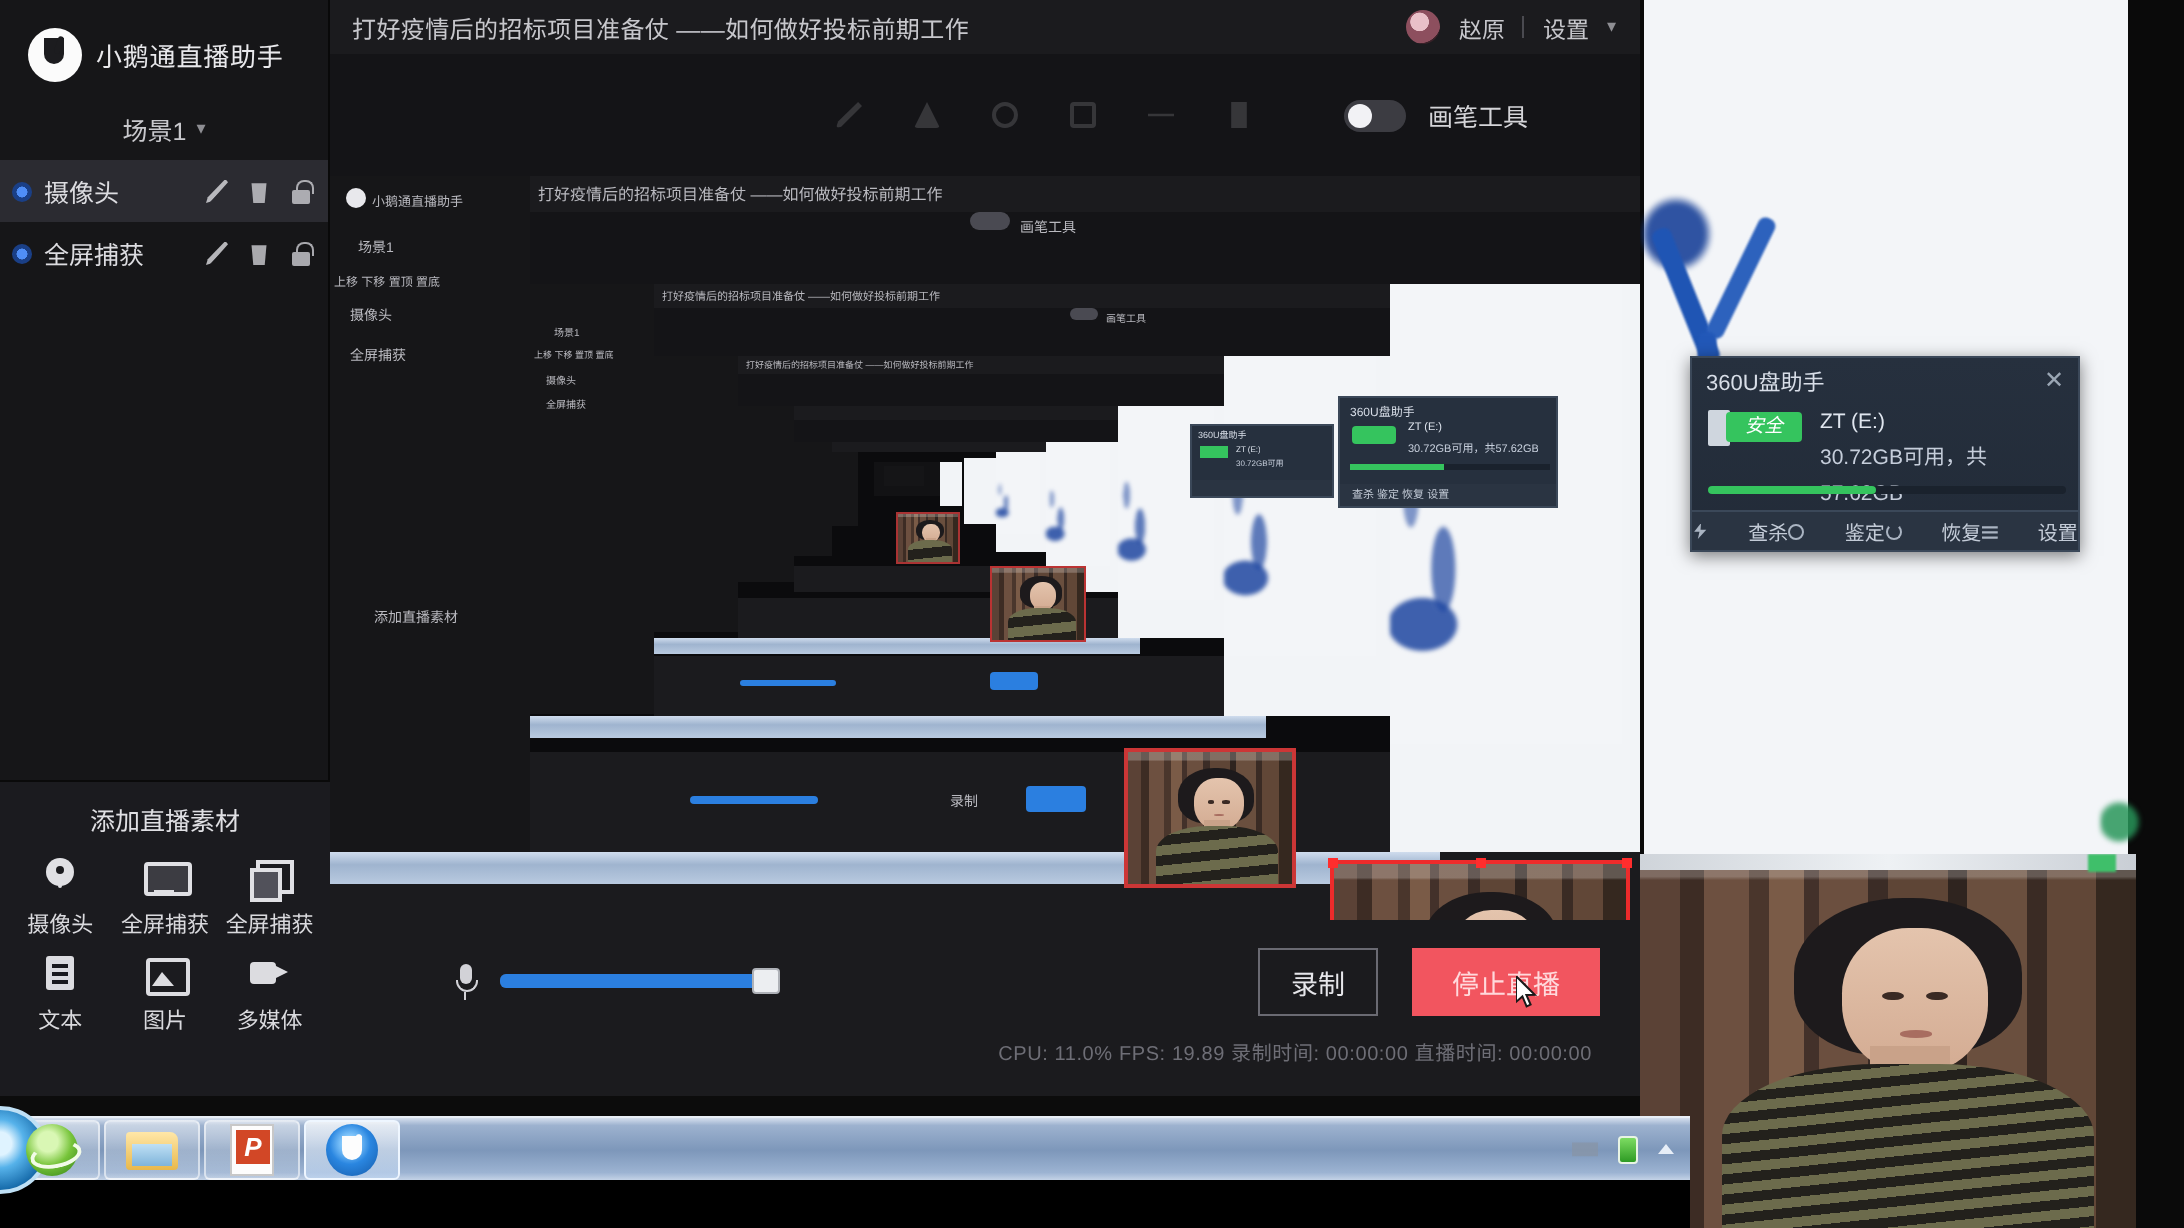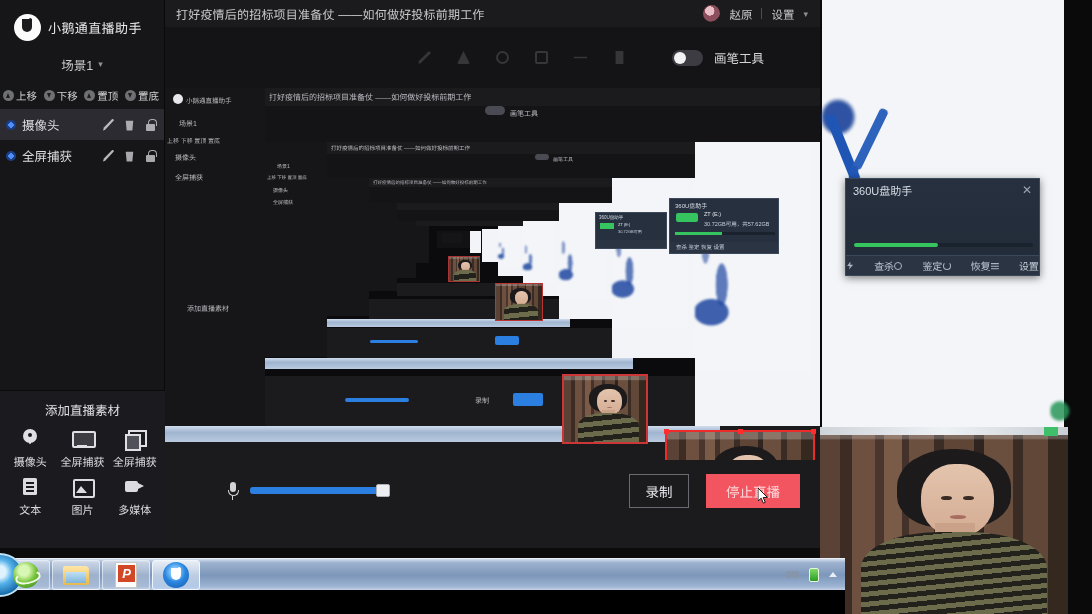--- a/index.html
+++ b/index.html
@@ -597,46 +597,20 @@
       <div class="brand">
         <span class="brand-logo"></span>
         <span class="brand-name">小鹅通直播助手</span>
       </div>
 
       <div class="scene-row">
         <span>场景1</span>
         <span class="chev">▾</span>
       </div>
 
-      <div class="order-bar">
-        <div class="order-btn">
-          <span class="order-ic up">
-              <i></i>
-            </span>
-          <span>上移</span>
-        </div>
-        <div class="order-btn">
-          <span class="order-ic down">
-              <i></i>
-            </span>
-          <span>下移</span>
-        </div>
-        <div class="order-btn">
-          <span class="order-ic top">
-              <i></i>
-            </span>
-          <span>置顶</span>
-        </div>
-        <div class="order-btn">
-          <span class="order-ic bot">
-              <i></i>
-            </span>
-          <span>置底</span>
-        </div>
-      </div>
 
       <div class="layer active">
         <span class="eye"></span>
         <span class="layer-name">摄像头</span>
         <span class="layer-tools">
           <span class="t-ic t-pen"></span>
           <span class="t-ic t-trash"></span>
           <span class="t-ic t-lock"></span>
         </span>
       </div>
@@ -883,27 +857,38 @@
       <div class="btn-row">
         <div class="btn-rec">录制</div>
         <div class="btn-stop">
           <span>停止直播</span>
           <svg class="cursor" viewBox="0 0 11 16">
             <path d="M0,0 L0,13 L3.2,10.2 L5.3,15.2 L7.3,14.3 L5.2,9.5 L9.4,9.4 Z" fill="#ffffff" stroke="#1a1a1a" stroke-width="1"></path>
           </svg>
         </div>
       </div>
 
+      <div class="status-line">CPU: 11.0%   FPS: 19.89   录制时间: 00:00:00   直播时间: 00:00:00</div>
     </div>
   </div>
 
   <div class="popup360">
     <div class="p360-head">
       <span>360U盘助手</span>
       <span class="p360-x">✕</span>
+    </div>
+    <div class="p360-body">
+      <span class="usb">
+        <i class="usb-body"></i>
+        <i class="usb-tag">安全</i>
+      </span>
+      <span class="p360-info">
+        <span class="p360-l1">ZT (E:)</span><br>
+        <span class="p360-l2">30.72GB可用，共57.62GB</span>
+      </span>
     </div>
     <div class="p360-bar">
         <i style="width:47%"></i>
       </div>
     <div class="p360-foot">
       <span class="p360-fb">
         <i class="fb-ic bolt"></i>
         <span>查杀</span>
       </span>
       <span class="p360-fb">

